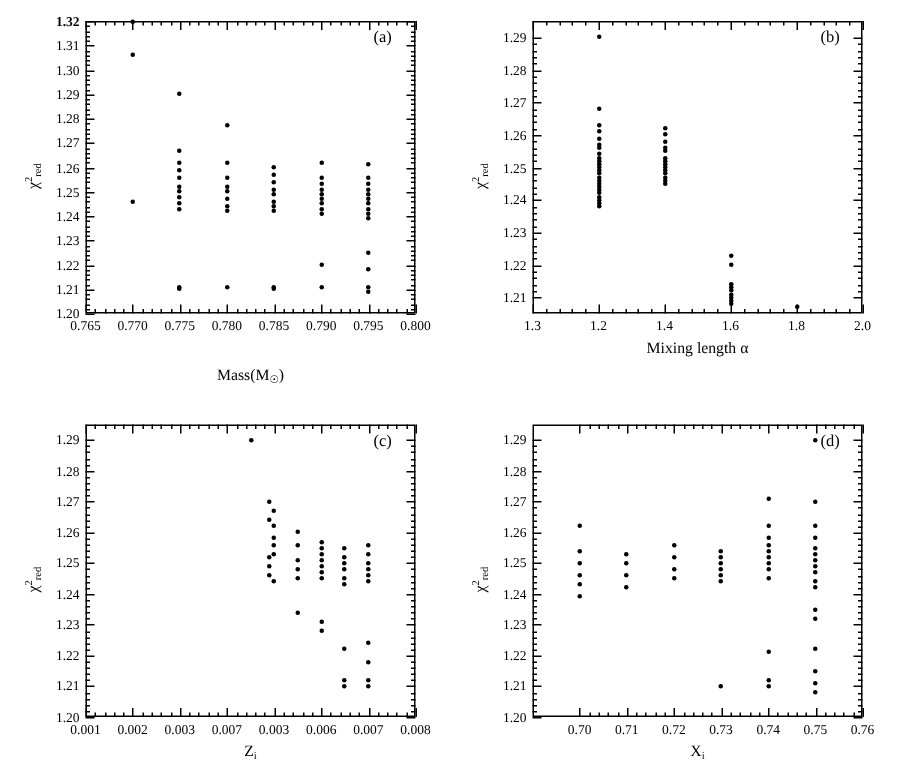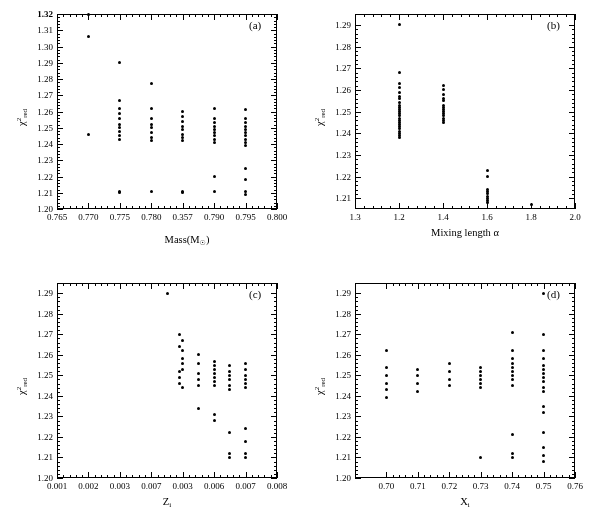--- a/index.html
+++ b/index.html
@@ -86,21 +86,21 @@
       <div class="tick" style="width: 1px; height: 6px; left: 88.4286px; top: 14px;"></div>
       <div class="ticklabel" style="left: 88.4286px; top: 212px; transform: translateX(-50%);">0.770</div>
       <div class="tick" style="width: 1px; height: 6px; left: 119.857px; top: 203px;"></div>
       <div class="tick" style="width: 1px; height: 6px; left: 119.857px; top: 14px;"></div>
       <div class="ticklabel" style="left: 119.857px; top: 212px; transform: translateX(-50%);">0.775</div>
       <div class="tick" style="width: 1px; height: 6px; left: 151.286px; top: 203px;"></div>
       <div class="tick" style="width: 1px; height: 6px; left: 151.286px; top: 14px;"></div>
       <div class="ticklabel" style="left: 151.286px; top: 212px; transform: translateX(-50%);">0.780</div>
       <div class="tick" style="width: 1px; height: 6px; left: 182.714px; top: 203px;"></div>
       <div class="tick" style="width: 1px; height: 6px; left: 182.714px; top: 14px;"></div>
-      <div class="ticklabel" style="left: 182.714px; top: 212px; transform: translateX(-50%);">0.357</div>
+      <div class="ticklabel" style="left: 182.714px; top: 212px; transform: translateX(-50%);">0.785</div>
       <div class="tick" style="width: 1px; height: 6px; left: 214.143px; top: 203px;"></div>
       <div class="tick" style="width: 1px; height: 6px; left: 214.143px; top: 14px;"></div>
       <div class="ticklabel" style="left: 214.143px; top: 212px; transform: translateX(-50%);">0.790</div>
       <div class="tick" style="width: 1px; height: 6px; left: 245.571px; top: 203px;"></div>
       <div class="tick" style="width: 1px; height: 6px; left: 245.571px; top: 14px;"></div>
       <div class="ticklabel" style="left: 245.571px; top: 212px; transform: translateX(-50%);">0.795</div>
       <div class="tick" style="width: 1px; height: 6px; left: 277px; top: 203px;"></div>
       <div class="tick" style="width: 1px; height: 6px; left: 277px; top: 14px;"></div>
       <div class="ticklabel" style="left: 277px; top: 212px; transform: translateX(-50%);">0.800</div>
       <div class="tick" style="width: 1px; height: 3px; left: 63.2857px; top: 14px;"></div>
@@ -347,21 +347,21 @@
       <div class="pt" style="left: 245.571px; top: 132.625px;"></div>
       <div class="pt" style="left: 245.571px; top: 135.875px;"></div>
       <div class="pt" style="left: 245.571px; top: 139.125px;"></div>
       <div class="pt" style="left: 245.571px; top: 142.375px;"></div>
       <div class="pt" style="left: 245.571px; top: 145.625px;"></div>
       <div class="pt" style="left: 245.571px; top: 168.375px;"></div>
       <div class="pt" style="left: 245.571px; top: 179.75px;"></div>
       <div class="pt" style="left: 245.571px; top: 191.125px;"></div>
       <div class="pt" style="left: 245.571px; top: 194.375px;"></div>
       <div class="panel-tag" style="left: 249px; top: 19px;">(a)</div>
-      <div class="xlab" style="left: 167px; top: 234px; transform: translateX(-50%); margin-left: 20px;">Mass(M<span class="sub">☉</span>)</div>
+      <div class="xlab" style="left: 167px; top: 245px; transform: translateX(-50%);">Mass(M<span class="sub">☉</span>)</div>
       <div class="ylab" style="left: 15px; top: 125.5px; transform: rotate(-90deg);">χ<span class="sup">2</span><span class="sub">red</span></div>
     </div>
     <div class="panel" style="left: 0px; top: 0px;">
       <div class="plotbox" style="left: 355px; top: 14px; width: 220px; height: 195px;"></div>
       <div class="tick" style="width: 1px; height: 6px; left: 355px; top: 203px;"></div>
       <div class="tick" style="width: 1px; height: 6px; left: 355px; top: 14px;"></div>
       <div class="ticklabel" style="left: 355px; top: 212px; transform: translateX(-50%);">1.3</div>
       <div class="tick" style="width: 1px; height: 6px; left: 399px; top: 203px;"></div>
       <div class="tick" style="width: 1px; height: 6px; left: 399px; top: 14px;"></div>
       <div class="ticklabel" style="left: 399px; top: 212px; transform: translateX(-50%);">1.2</div>

